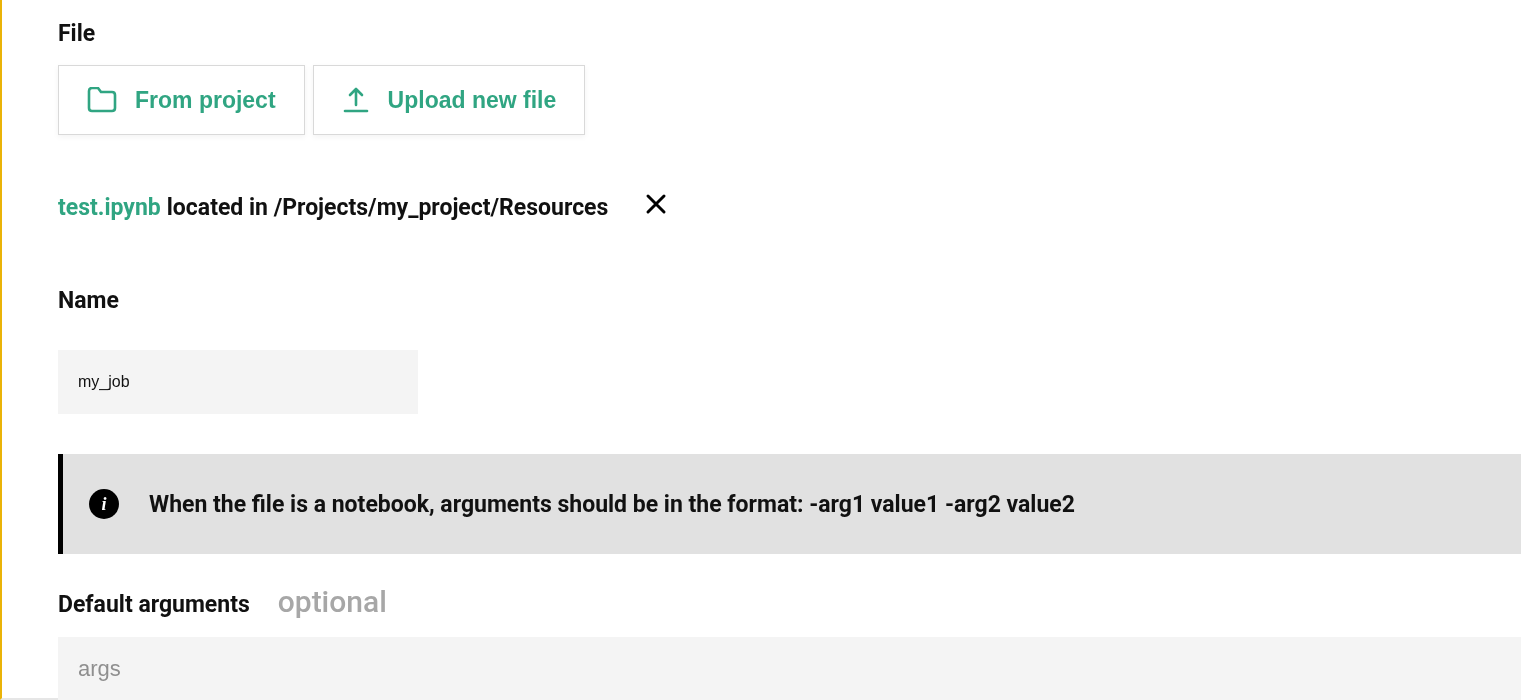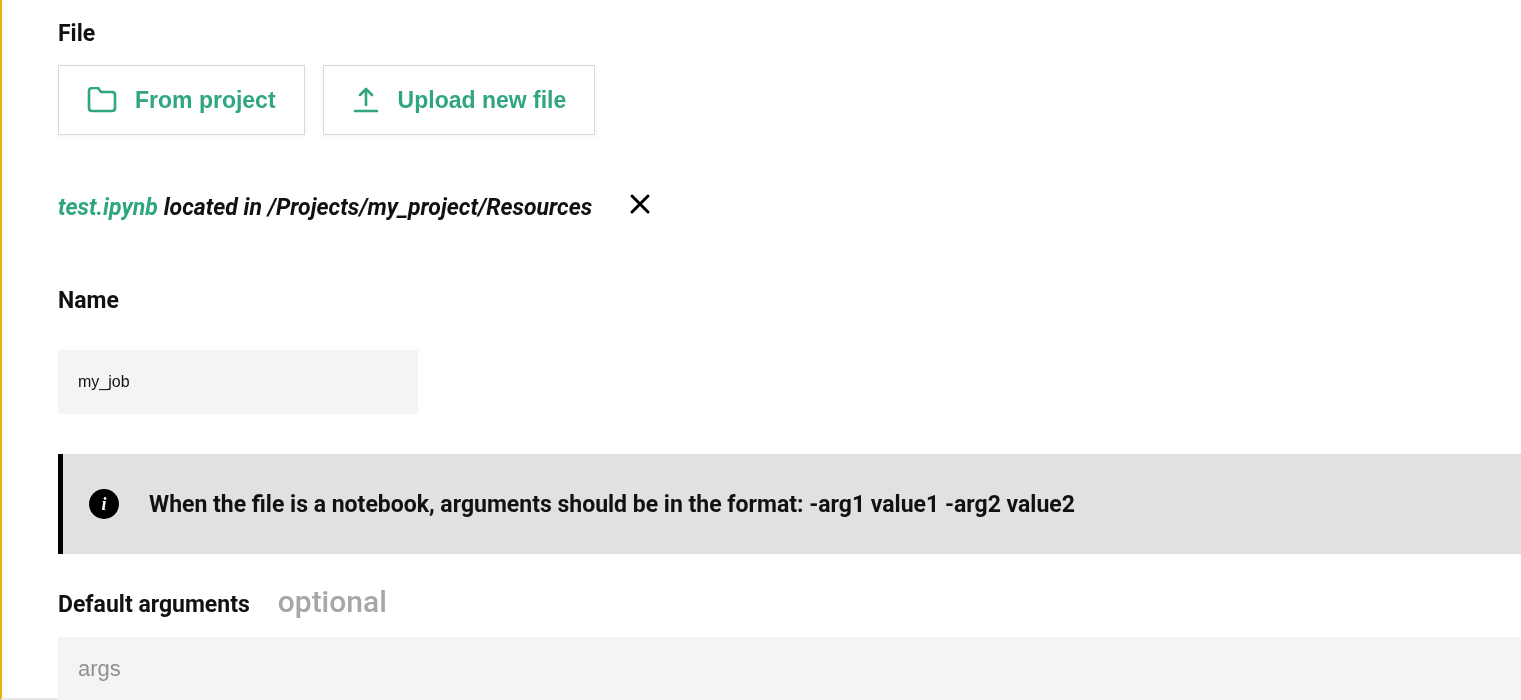--- a/index.html
+++ b/index.html
@@ -20,21 +20,21 @@
   }
 
   .section-label {
     font-size: 23px;
     font-weight: 700;
     margin-bottom: 18px;
   }
 
   .button-row {
     display: flex;
-    gap: 18px;
+    gap: 8px;
     margin-bottom: 50px;
   }
   .btn {
     display: inline-flex;
     align-items: center;
     gap: 18px;
     height: 70px;
     padding: 0 28px;
     border: 1px solid #d9d9d9;
     background: #ffffff;
@@ -45,21 +45,20 @@
     box-shadow: 0 2px 6px rgba(0,0,0,0.05);
   }
   .btn svg { display: block; }
 
   .file-line {
     display: flex;
     align-items: center;
     font-size: 23px;
     font-weight: 700;
     margin-bottom: 58px;
-    font-style: italic;
   }
   .file-link { color: #30a582; font-weight: 700; }
   .file-rest { margin-left: 6px; }
   .close-x {
     width: 44px; height: 44px;
     margin-left: 26px;
     display: inline-flex; align-items: center; justify-content: center;
     cursor: pointer;
   }
 

